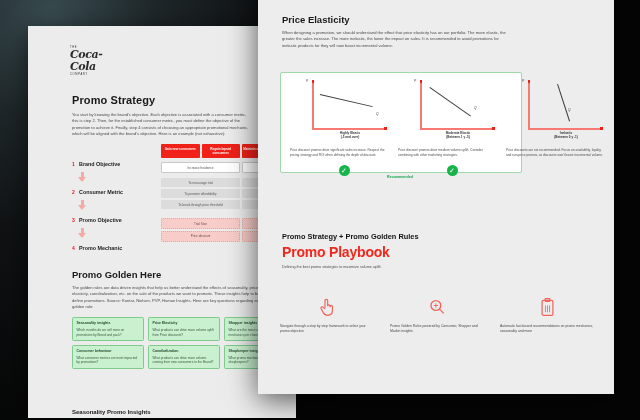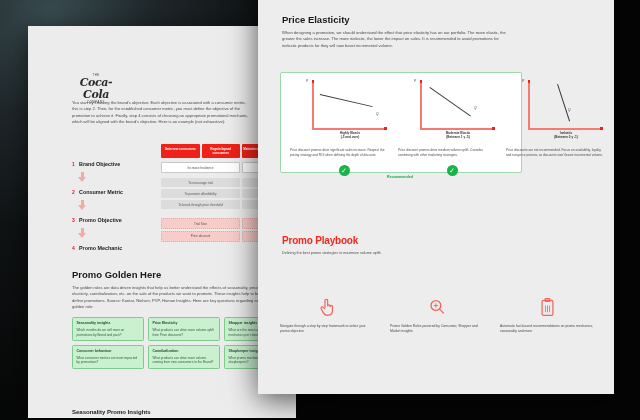--- a/index.html
+++ b/index.html
@@ -21,21 +21,21 @@
   }
   #sheet-back{left:28px;top:26px;width:268px;height:392px;}
   #sheet-front{left:258px;top:-36px;width:356px;height:430px;background:#ededed;}
 
   
   .h1{font-size:11px;font-weight:bold;color:#1a1a1a;letter-spacing:.1px;}
   .h2{font-size:9.5px;font-weight:bold;color:#1a1a1a;}
   .body{font-size:4.1px;line-height:1.55;color:#4a4a4a;}
 
   
-  .logo{position:absolute;left:42px;top:48px;width:52px;text-align:center;color:#2b2b2b;}
+  .logo{position:absolute;left:42px;top:20px;width:52px;text-align:left;color:#2b2b2b;}
   .logo .the{font-size:2.6px;letter-spacing:.6px;}
   .logo .cc{font-family:"DejaVu Serif",serif;font-style:italic;font-weight:bold;font-size:11px;line-height:12px;letter-spacing:-.4px;}
   .logo .co{font-size:2.6px;letter-spacing:.7px;}
 
   
   #promo-strategy{position:absolute;left:44px;top:68px;width:232px;}
   #ps-body{margin-top:6px;width:180px;}
   .steps{margin-top:9px;position:relative;}
   .step-row{display:flex;align-items:center;height:17px;}
   .step-num{width:7px;font-size:5px;font-weight:bold;color:#e8182a;}
@@ -89,21 +89,21 @@
   .lbl-p{position:absolute;left:16px;top:3px;font-size:3.3px;color:#444;font-style:italic;}
   .lbl-q{position:absolute;top:36px;font-size:3.3px;color:#444;font-style:italic;}
   .curve{position:absolute;background:#3b3b3b;transform-origin:0 0;}
   .cap{position:absolute;left:22px;top:55px;width:76px;text-align:center;font-size:3.1px;font-weight:bold;color:#333;line-height:1.35;}
   .cdesc{margin-top:14px;width:98px;font-size:3.2px;line-height:1.5;color:#4e4e4e;}
   .ccheck{margin:7px auto 0;}
 
   
   #playbook{position:absolute;left:24px;top:268px;width:310px;}
   #pb-kicker{font-size:7.4px;font-weight:bold;color:#141414;}
-  #pb-title{font-size:10px;font-weight:bold;color:#f0281e;margin-top:3px;letter-spacing:-.2px;}
+  #pb-title{font-size:14px;font-weight:bold;color:#f0281e;margin-top:3px;letter-spacing:-.2px;}
   #pb-sub{margin-top:5px;font-size:3.7px;line-height:1.5;color:#505050;width:120px;}
 
   .feats{position:absolute;left:14px;top:330px;width:330px;display:flex;}
   .feat{flex:1;padding:0 8px;box-sizing:border-box;}
   .feat .ico{height:26px;display:flex;align-items:center;justify-content:center;}
   .feat .ft{margin-top:4px;font-size:3.4px;line-height:1.55;color:#4a4a4a;}
 </style>
 </head>
 <body>
 
@@ -111,20 +111,21 @@
 
 <div class="sheet" id="sheet-back">
 
   <div class="logo">
     <div class="the">THE</div>
     <div class="cc">Coca-Cola</div>
     <div class="co">COMPANY</div>
   </div>
 
   <div id="promo-strategy">
+    <div class="h1">Promo Strategy</div>
     <div class="body" id="ps-body">You start by knowing the brand's objective. Each objective is associated with a consumer metric, this is step 2. Then, for the established consumer metric, you must define the objective of the promotion to achieve it. Finally, step 4 consists of choosing an appropriate promotional mechanic, which will be aligned with the brand's objective. Here is an example (not exhaustive):</div>
   </div>
 
   <div class="steps" id="step-list" style="position:absolute;left:44px;top:120px;width:86px;">
     <div class="step-row">
       <span class="step-num">1</span>
       <span class="step-label">Brand Objective</span>
     </div>
     <div class="arrow">
         <i></i>
@@ -279,20 +280,21 @@
       <div class="curve" style="left:52px;top:8px;width:39px;height:1.1px;transform:rotate(72deg);"></div>
       <div class="cap">
         <span>Inelastic</span><br>
         <span>(Between 0 y -1)</span>
       </div>
     </div>
     <div class="cdesc">Price discounts are not recommended. Focus on availability, loyalty, and non-price promos, as discounts won't boost incremental volume.</div>
   </div>
 
   <div id="playbook">
+    <div id="pb-kicker">Promo Strategy + Promo Golden Rules</div>
     <div id="pb-title">Promo Playbook</div>
     <div id="pb-sub">Defining the best promo strategies to maximize volume uplift.</div>
   </div>
 
   <div class="feats">
     <div class="feat">
       <div class="ico">
         <svg width="16" height="20" viewBox="0 0 24 30" fill="none" stroke="#f0655c" stroke-width="1.8">
           <path d="M9 16V5.5a2 2 0 1 1 4 0V14"></path>
           <path d="M13 13.5a1.8 1.8 0 0 1 3.6 0V15"></path>

